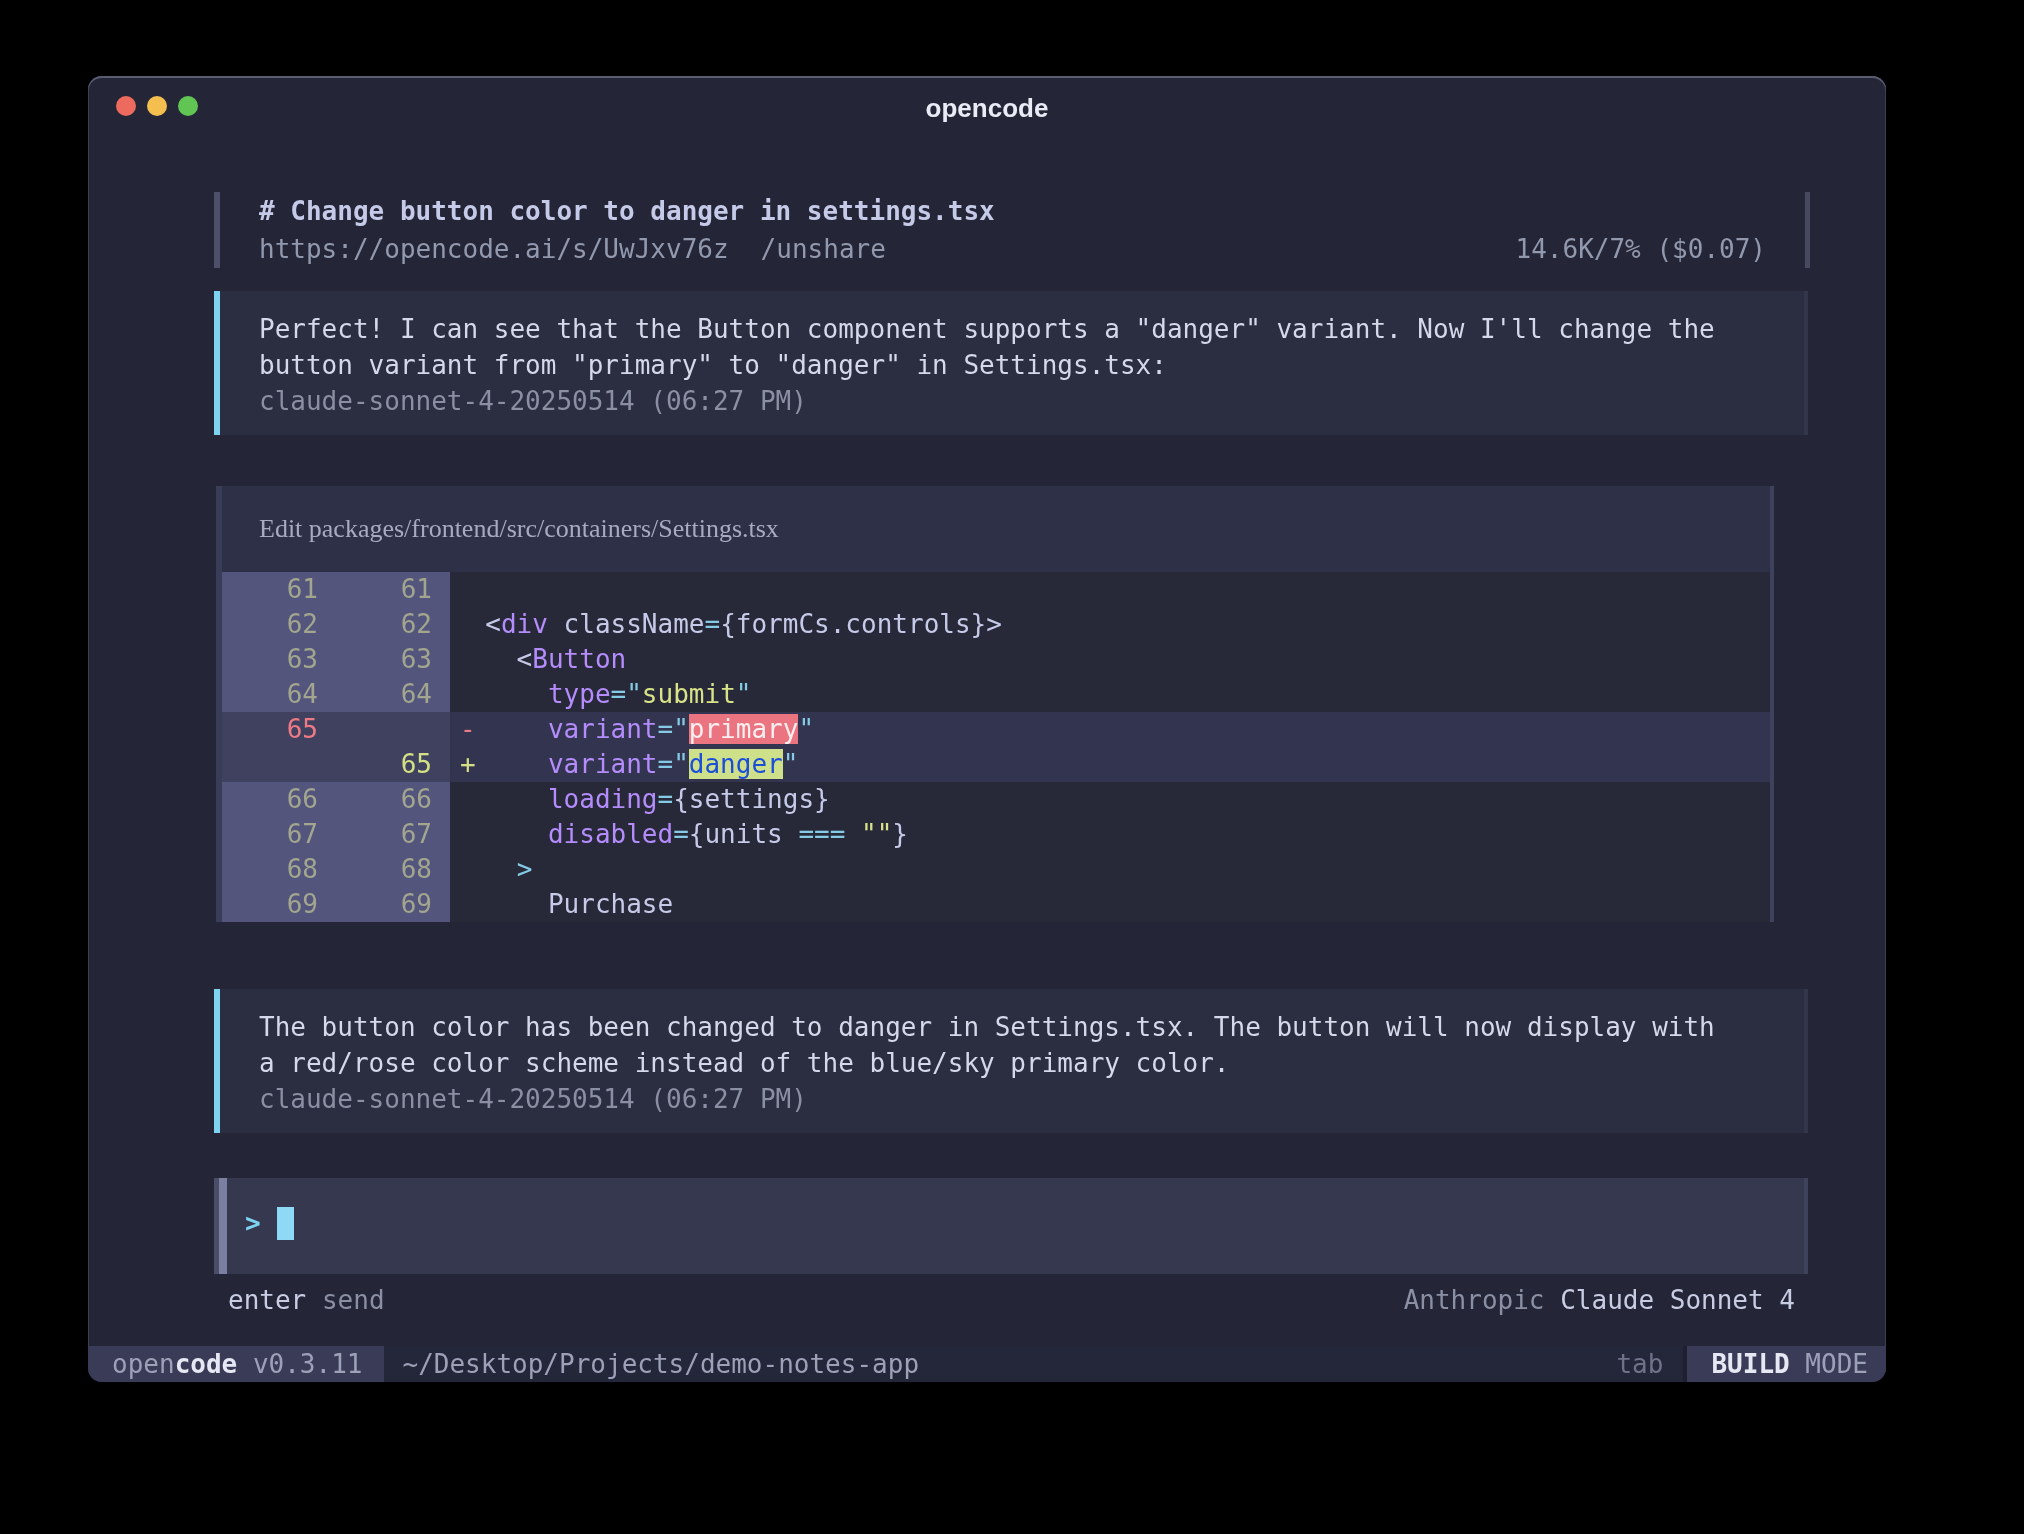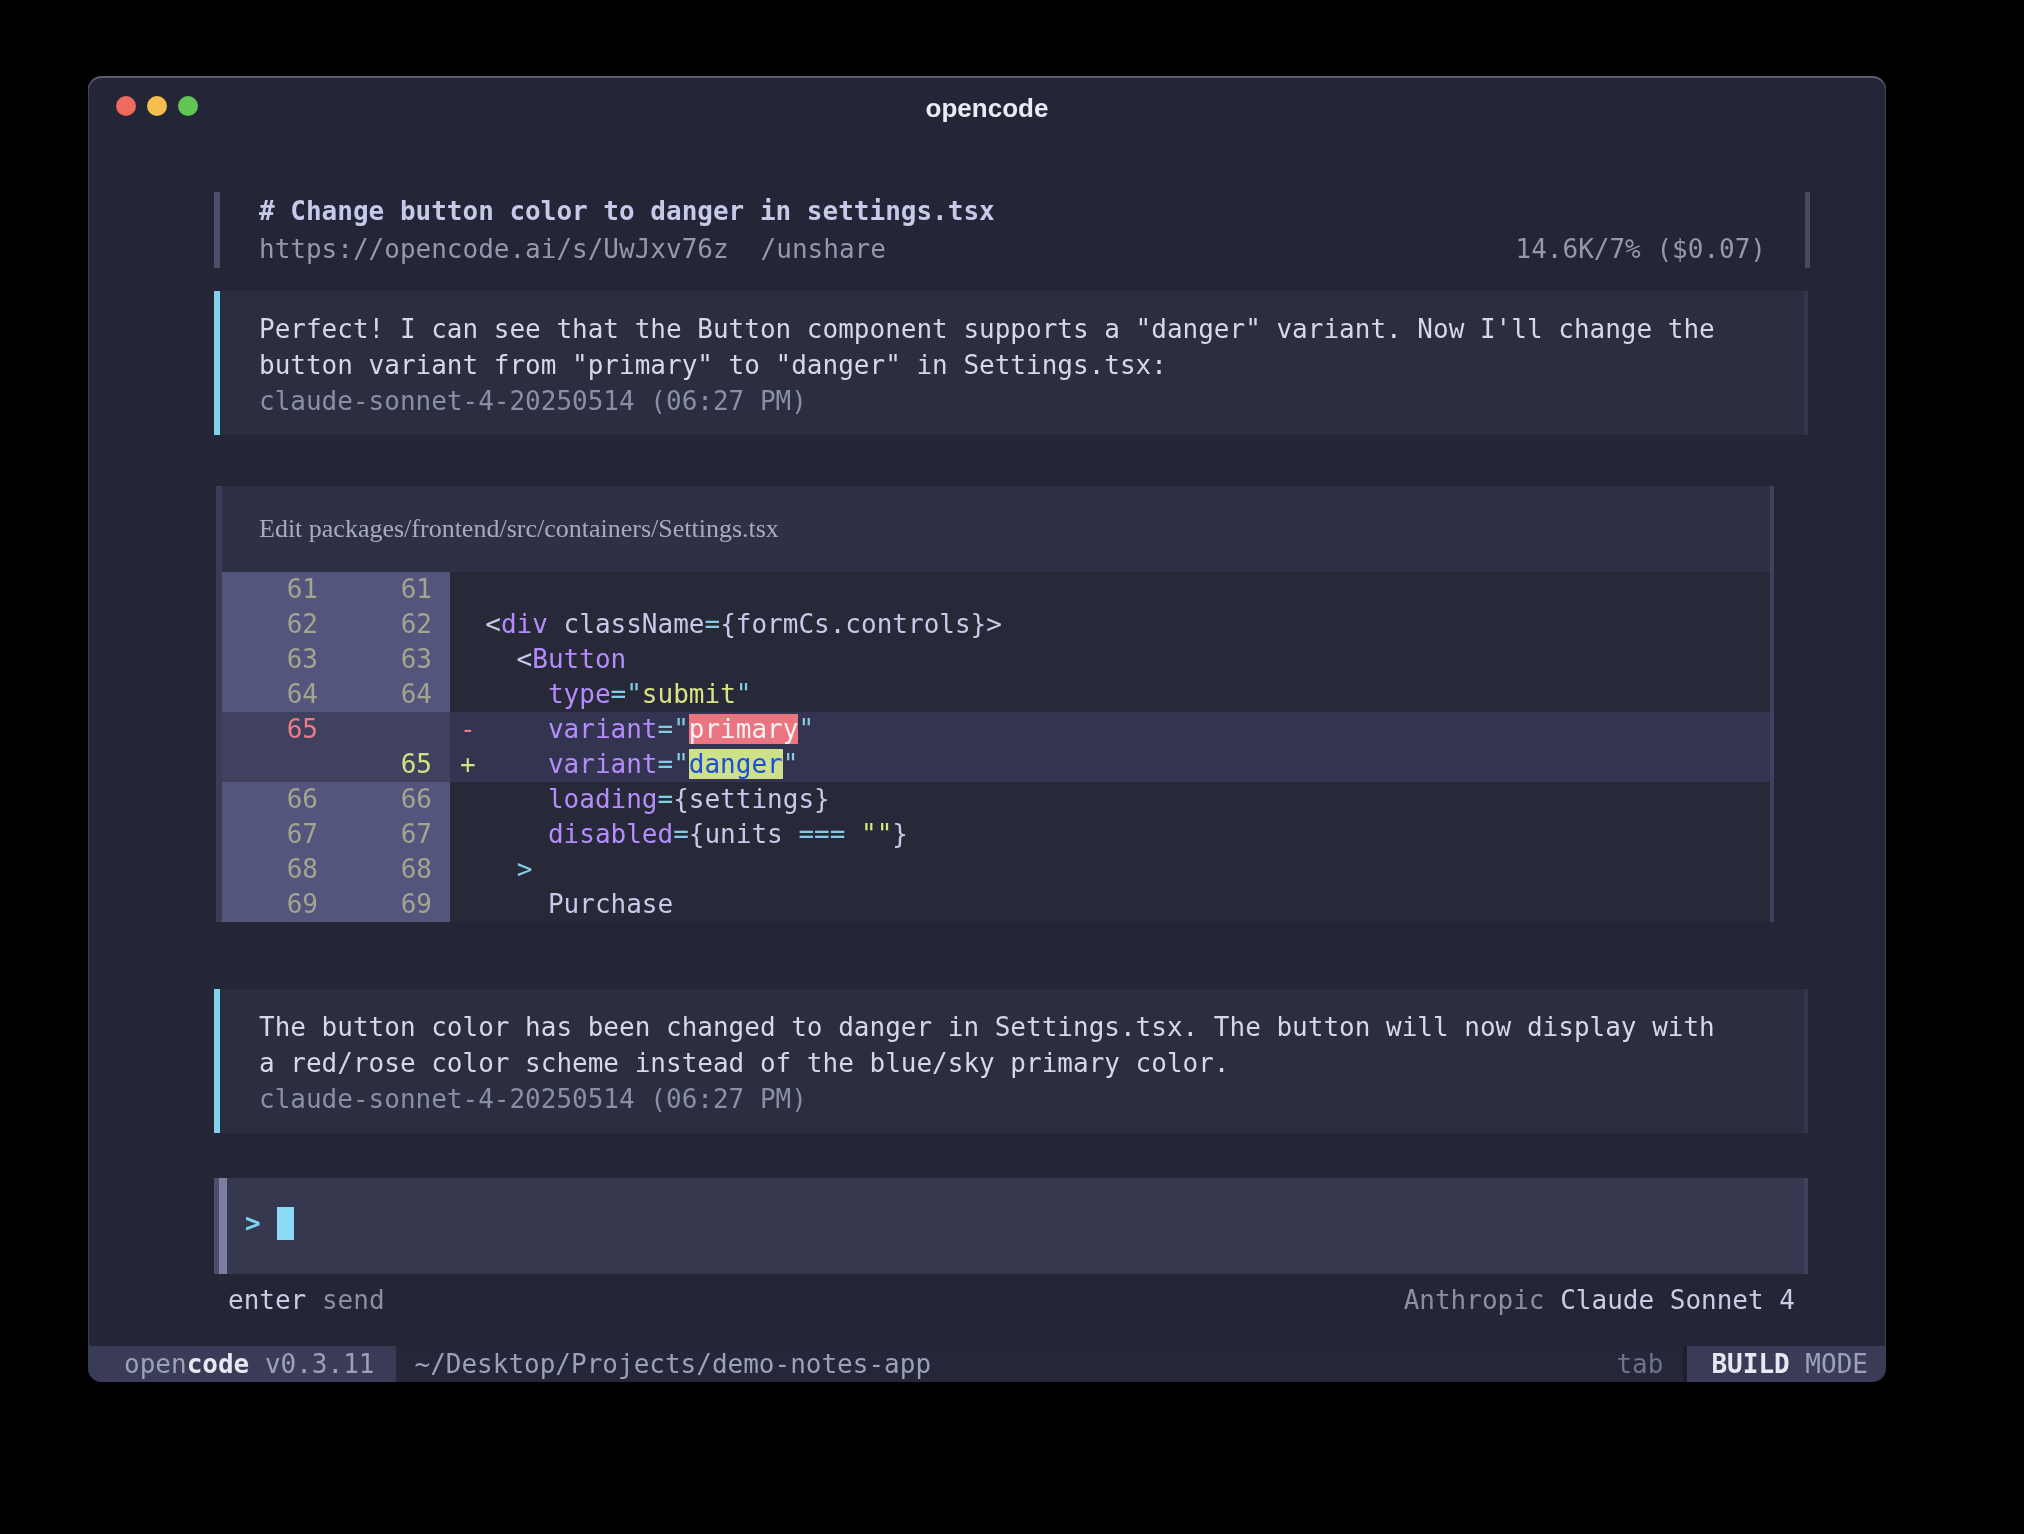--- a/index.html
+++ b/index.html
@@ -65,21 +65,21 @@
   .cursor{position:absolute;left:62px;top:29px;width:17px;height:33px;background:var(--cursor,#8ed9f6);}
   
   .footerrow{position:absolute;top:1206px;left:140px;right:91px;display:flex;
              justify-content:space-between;font-size:26px;line-height:36px;white-space:pre;}
   .lite{color:#c9cde4;} .dim{color:#8a8fa3;}
   
   .statusbar{position:absolute;left:0;right:0;bottom:0;height:36px;background:#24263a;
              border-radius:0 0 14px 14px;display:flex;align-items:stretch;
              font-size:26px;white-space:pre;overflow:hidden;}
   .seg{background:#3a3c57;display:flex;align-items:center;}
-  .segl{padding:0 22px 0 36px;border-radius:0 0 0 14px;}
+  .segl{padding:0 22px 0 24px;border-radius:0 0 0 14px;}
   .segr{padding:0 18px 0 24px;border-radius:0 0 14px 0;}
   .boldlite{font-weight:bold;color:#e6e8f4;}
   .sdim{color:#9ca1b8;}
   .path{margin-left:18px;color:#9ca1b8;display:flex;align-items:center;}
   .spacer{flex:1;}
   .tabhint{color:#6f738a;display:flex;align-items:center;margin-right:20px;}
   .segdiv{width:4px;background:#1e2032;}
 </style>
 </head>
 <body>

